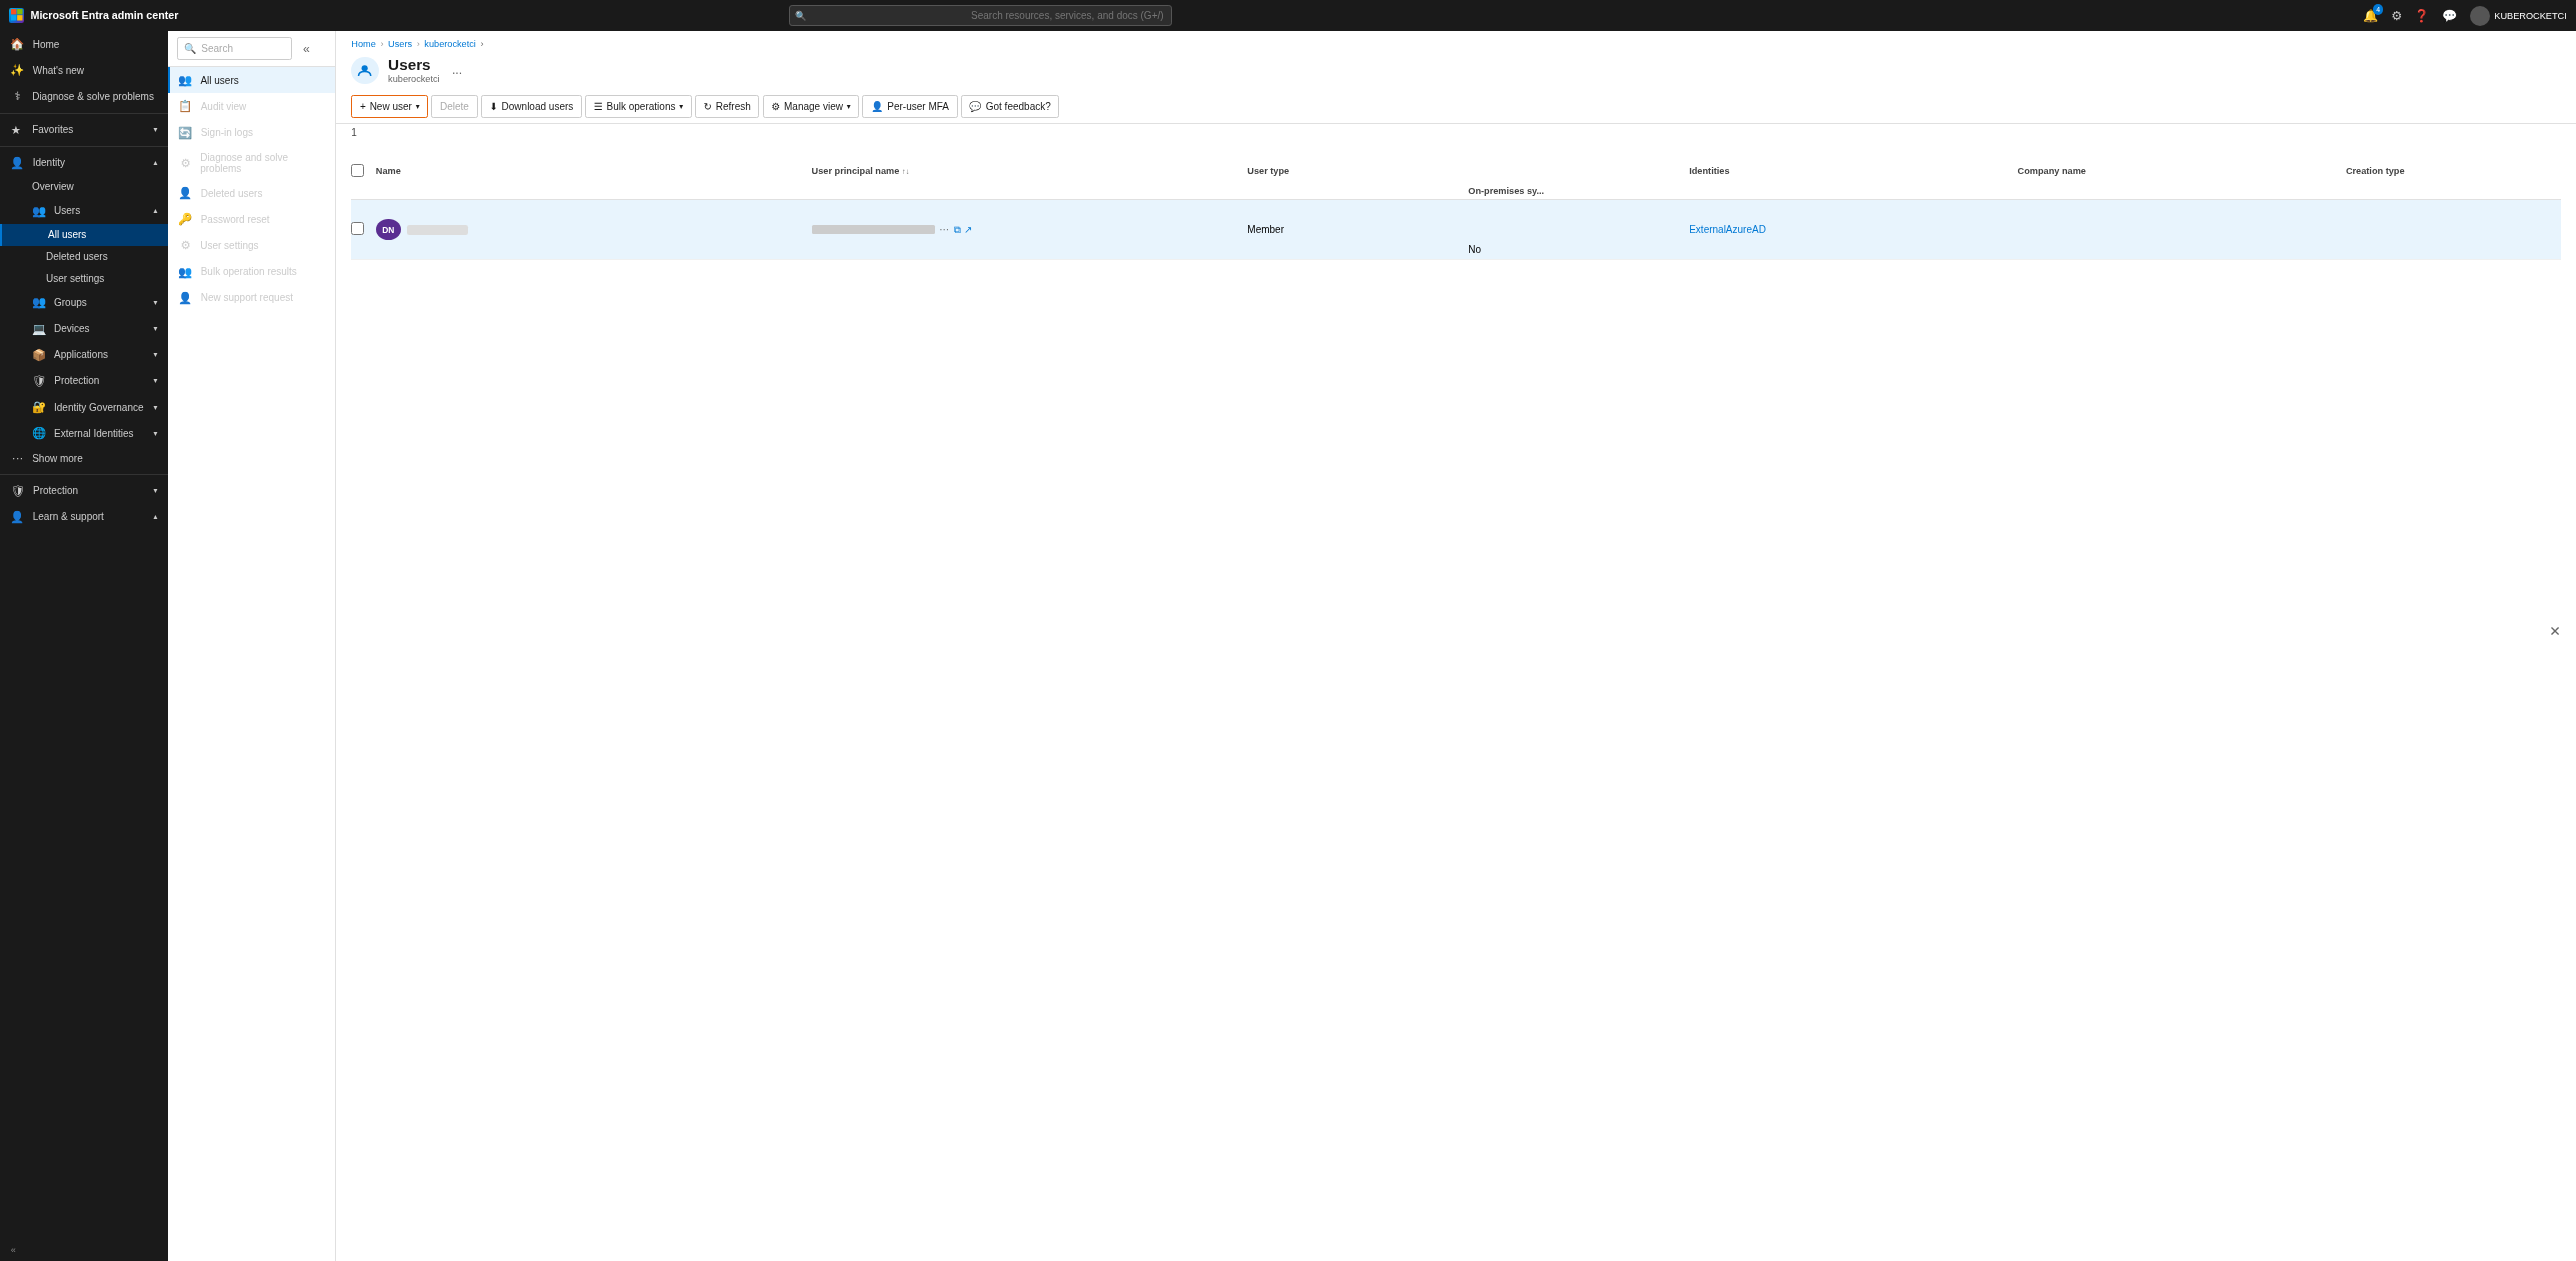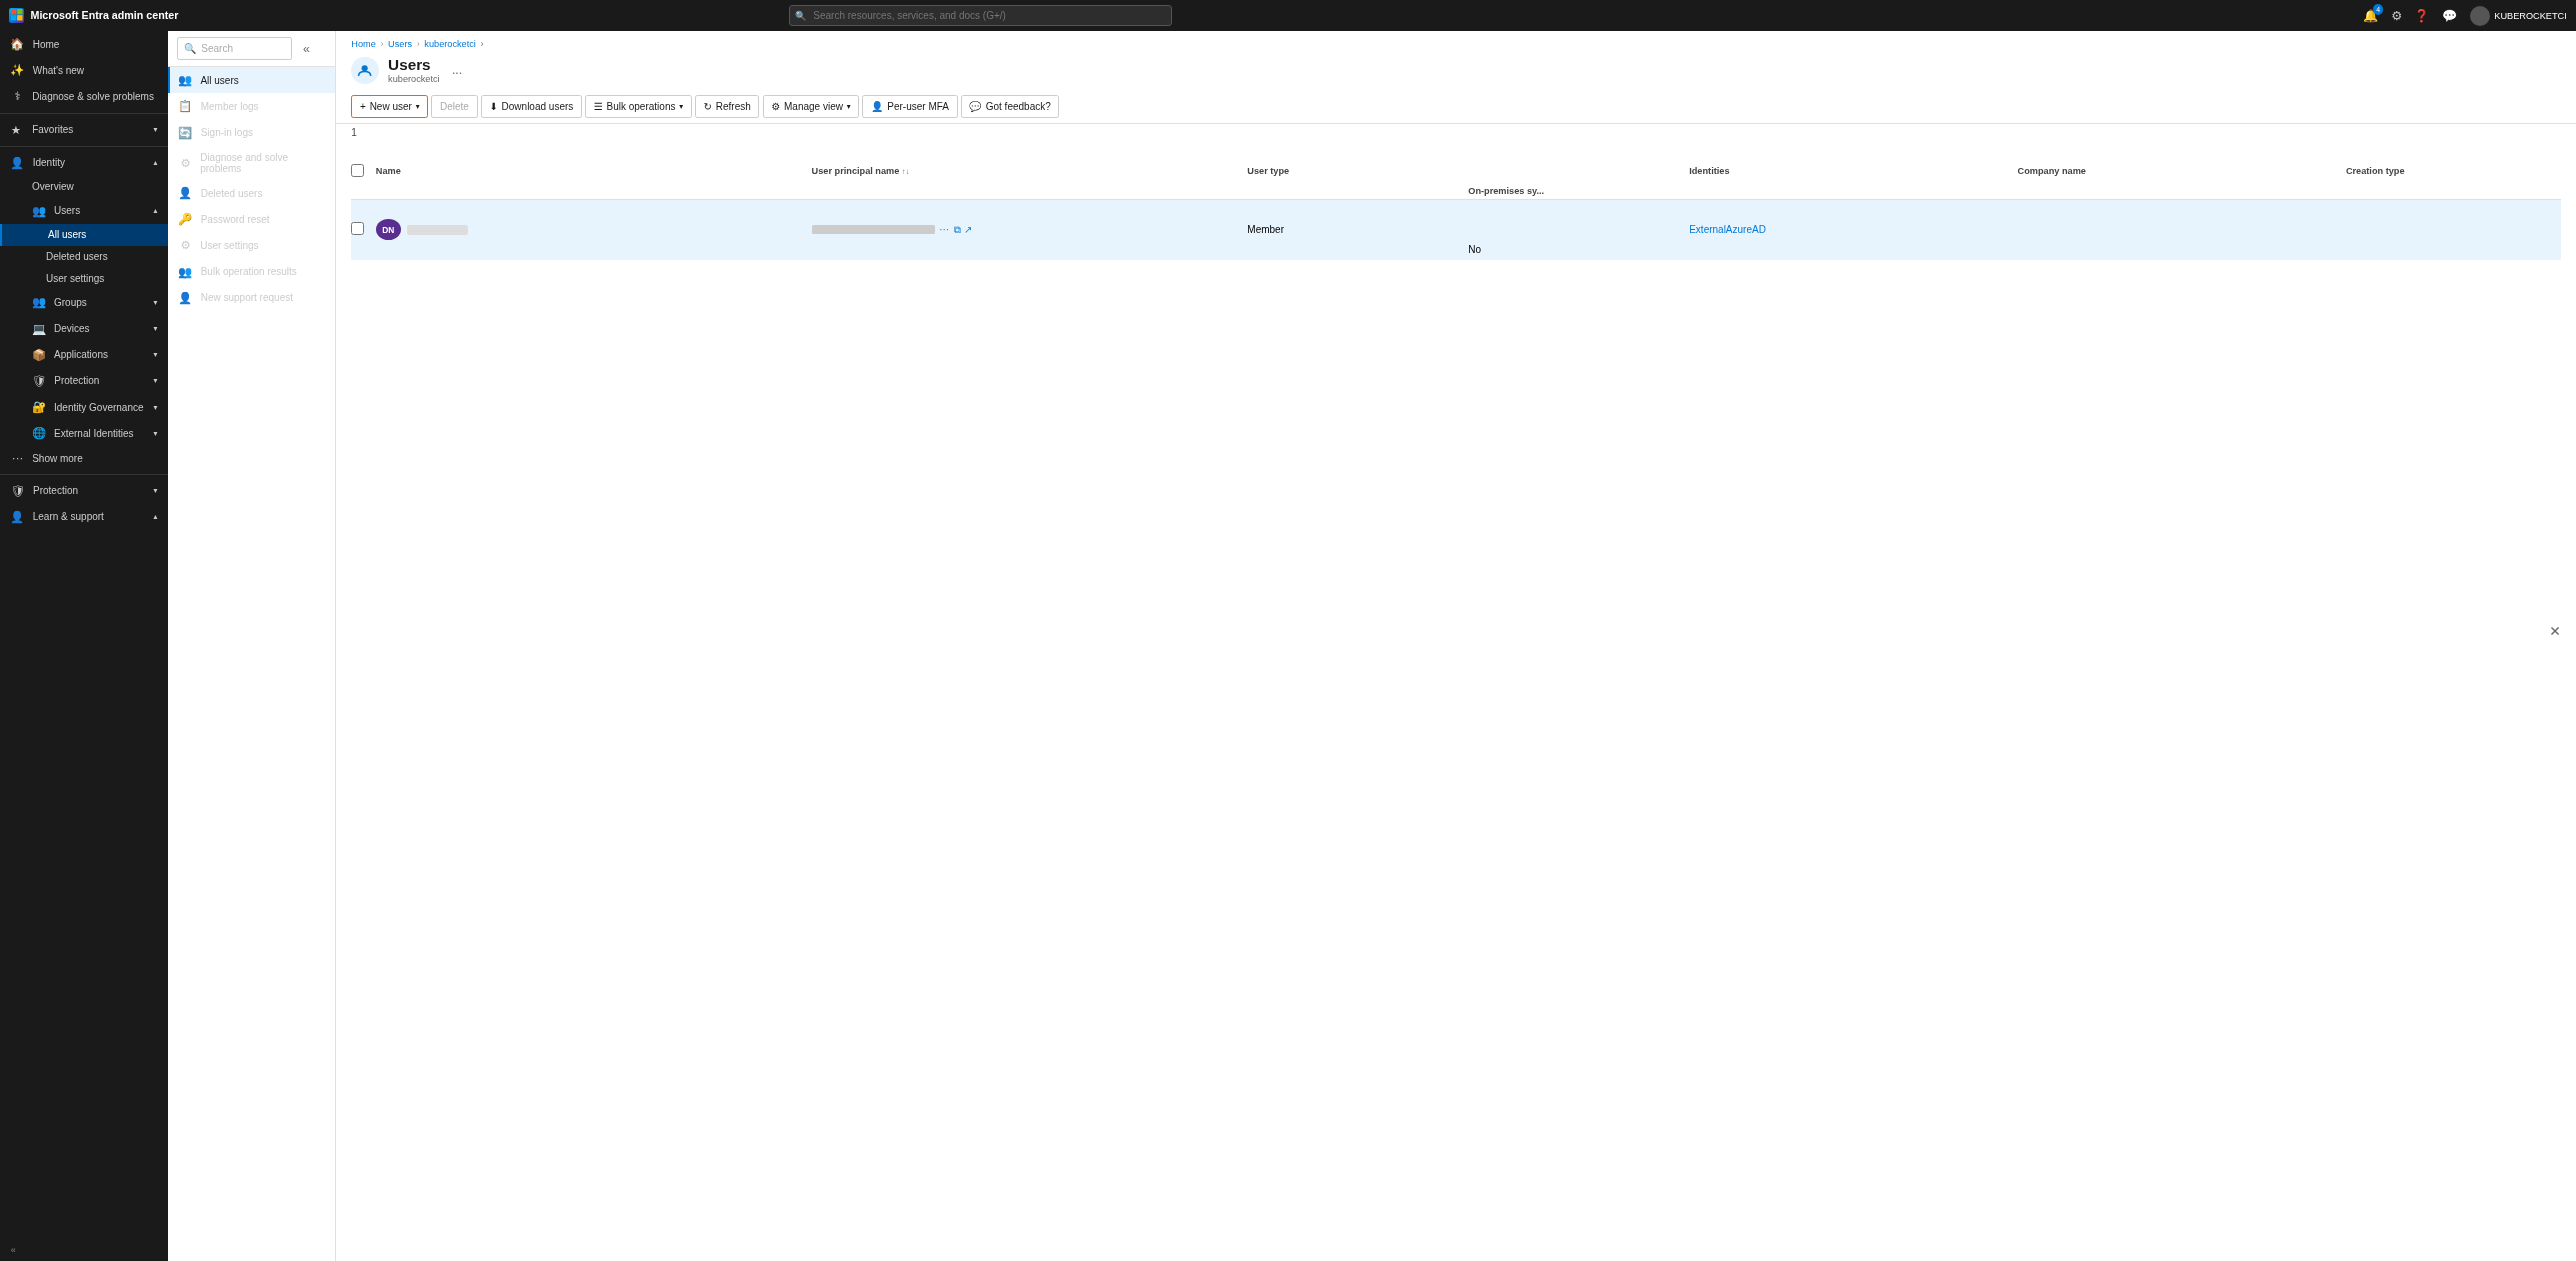--- a/index.html
+++ b/index.html
@@ -45,20 +45,21 @@
     }
     .top-nav-search input {
       width: 100%;
       background: #2d2d2d;
       border: 0.8px solid #555;
       border-radius: 3.1px;
       color: #ccc;
       padding: 3.1px 7.7px 3.1px 23px;
       font-size: 10px;
       height: 21.4px;
+      text-align: right;
     }
     .search-wrap {
       position: relative;
     }
     .search-wrap .search-icon-nav {
       position: absolute;
       left: 6.1px;
       top: 50%;
       transform: translateY(-50%);
       color: #aaa;
@@ -563,21 +564,21 @@
         </div>
         <button class="collapse-btn">«</button>
       </div>
 
       <div class="sidebar-item" style="color:#1a1a1a; background:#e8f4fd; border-left:2.3px solid #0078d4; padding-left:8.4px;">
         <span class="si-icon">👥</span>
         <span class="si-label">All users</span>
       </div>
       <div class="sidebar-item">
         <span class="si-icon">📋</span>
-        <span class="si-label">Member logs</span>
+        <span class="si-label">Audit view</span>
       </div>
       <div class="sidebar-item">
         <span class="si-icon">🔄</span>
         <span class="si-label">Sign-in logs</span>
       </div>
       <div class="sidebar-item">
         <span class="si-icon">⚙</span>
         <span class="si-label">Diagnose and solve problems</span>
       </div>
       <div class="sidebar-item">

